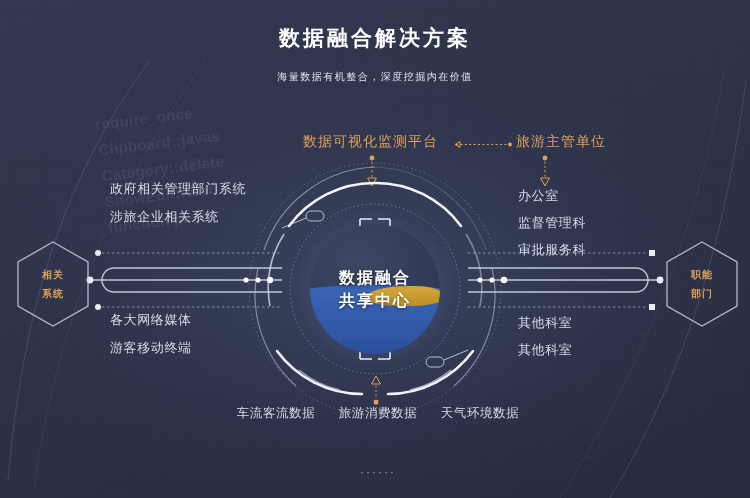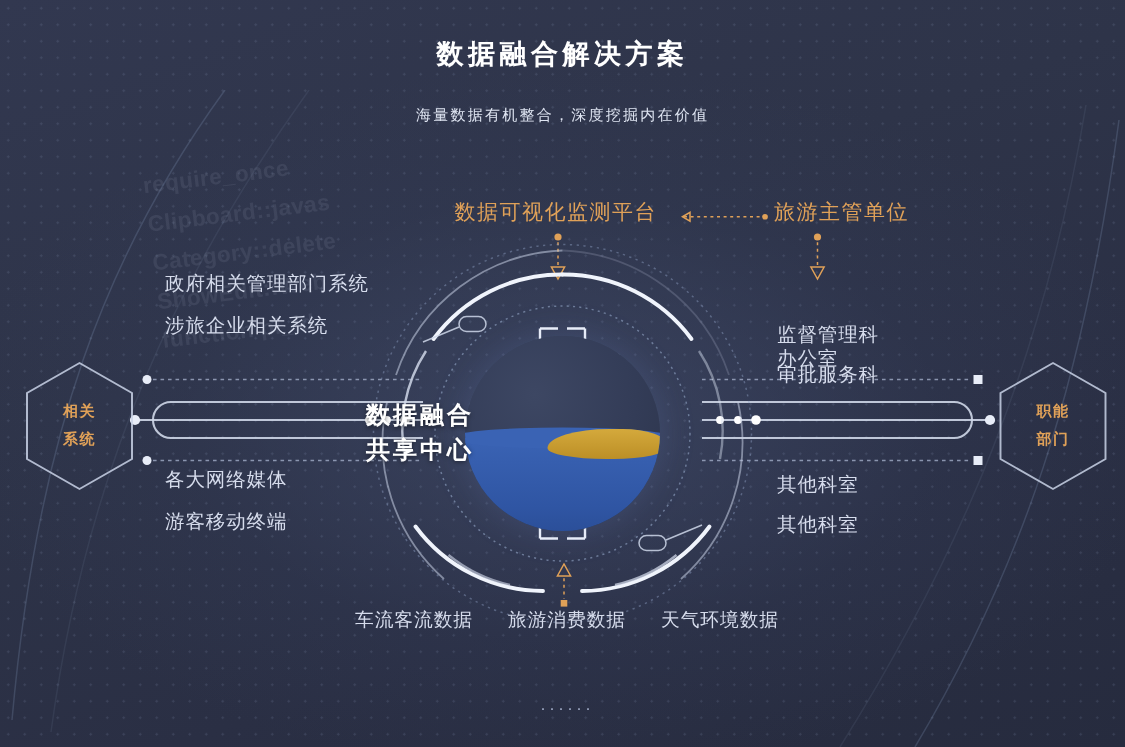--- a/index.html
+++ b/index.html
@@ -29,21 +29,21 @@
   }
   #codebg div{
     color:#cfd8ee;font-size:15px;font-weight:bold;line-height:26px;
     white-space:nowrap;letter-spacing:.3px;
   }
   .swoosh{position:absolute;pointer-events:none;}
 
   
   #title{
     position:absolute;left:0;right:0;top:24px;text-align:center;
-    color:#ffffff;font-size:18px;font-weight:bold;letter-spacing:3px;
+    color:#ffffff;font-size:21px;font-weight:bold;letter-spacing:3px;
   }
   #subtitle{
     position:absolute;left:0;right:0;top:70px;text-align:center;
     color:#dfe5f2;font-size:10px;letter-spacing:1.5px;
   }
 
   
   .gold-label{
     position:absolute;color:#e0a158;font-size:14px;font-weight:normal;
     letter-spacing:1px;white-space:nowrap;
@@ -101,21 +101,21 @@
     border-radius:50%;
     background:#3a63b4;
   }
   #gold-wave{
     position:absolute;right:-4%;top:48%;width:62%;height:15%;
     background:linear-gradient(180deg,#d4a93c 0%,#bc8f26 100%);
     border-radius:55% 40% 48% 52% / 70% 60% 45% 40%;
   }
   #sphere-text{
     position:absolute;inset:0;display:flex;flex-direction:column;
-    justify-content:center;z-index:4;
+    align-items:center;justify-content:center;z-index:4;
     color:#ffffff;font-size:16px;font-weight:bold;line-height:23px;letter-spacing:2px;
     text-shadow:0 1px 3px rgba(0,0,0,.5);
   }
 
   
   .vlink{position:absolute;width:12px;height:34px;}
 </style>
 </head>
 <body>
 
@@ -218,21 +218,21 @@
       <span>职能</span>
       <span>部门</span>
     </div>
   </div>
 
   <div class="col-txt col-left" style="top:180px;">政府相关管理部门系统</div>
   <div class="col-txt col-left" style="top:208px;">涉旅企业相关系统</div>
   <div class="col-txt col-left" style="top:311px;">各大网络媒体</div>
   <div class="col-txt col-left" style="top:339px;">游客移动终端</div>
 
-  <div class="col-txt col-right" style="top:187px;margin-top:43px;">办公室</div>
+  <div class="col-txt col-right" style="top:187px;">办公室</div>
   <div class="col-txt col-right" style="top:214px;">监督管理科</div>
   <div class="col-txt col-right" style="top:241px;">审批服务科</div>
   <div class="col-txt col-right" style="top:314px;">其他科室</div>
   <div class="col-txt col-right" style="top:341px;">其他科室</div>
 
   <div id="center-wrap">
 
     <svg style="position:absolute;left:0;top:0;" width="262" height="262" viewBox="0 0 262 262">
 
       <circle cx="131" cy="131" r="126" fill="none" stroke="#8fa0c4" stroke-width="1" stroke-dasharray="1.5 3" opacity=".45"></circle>

